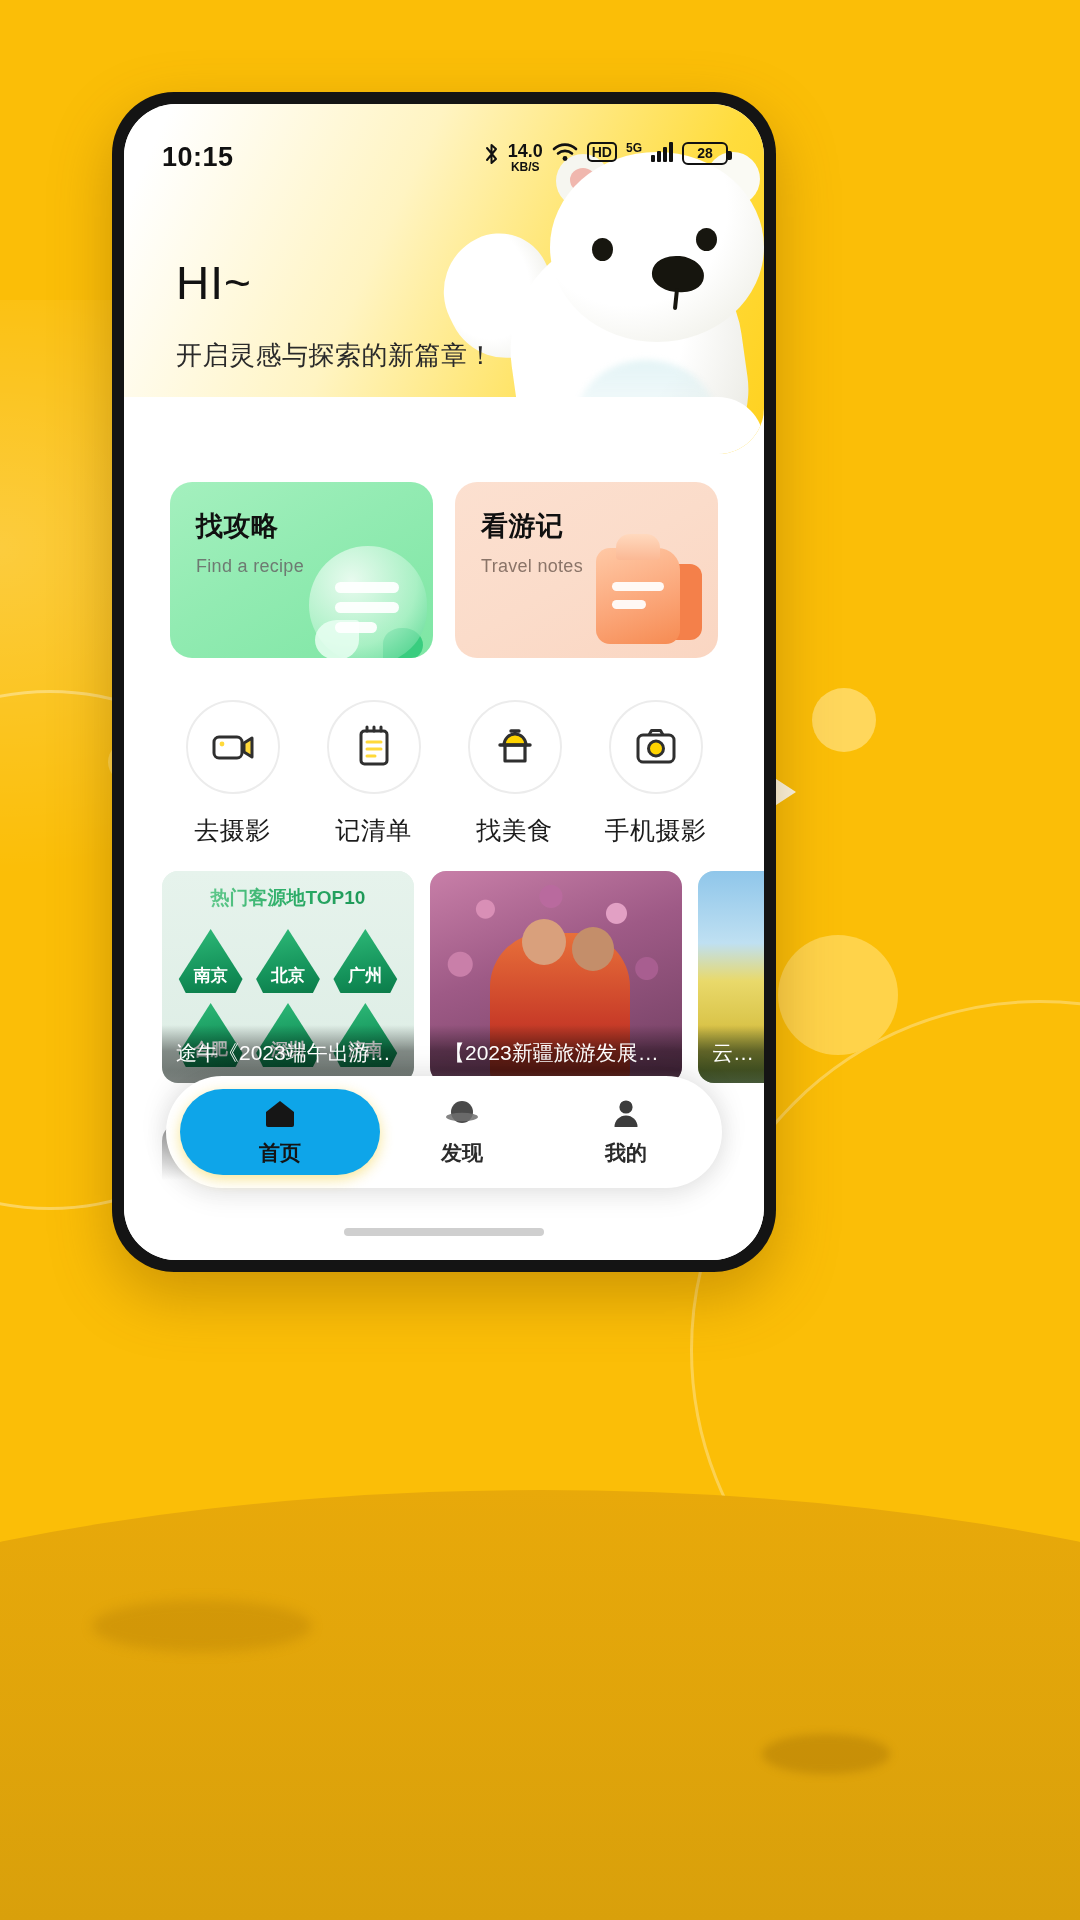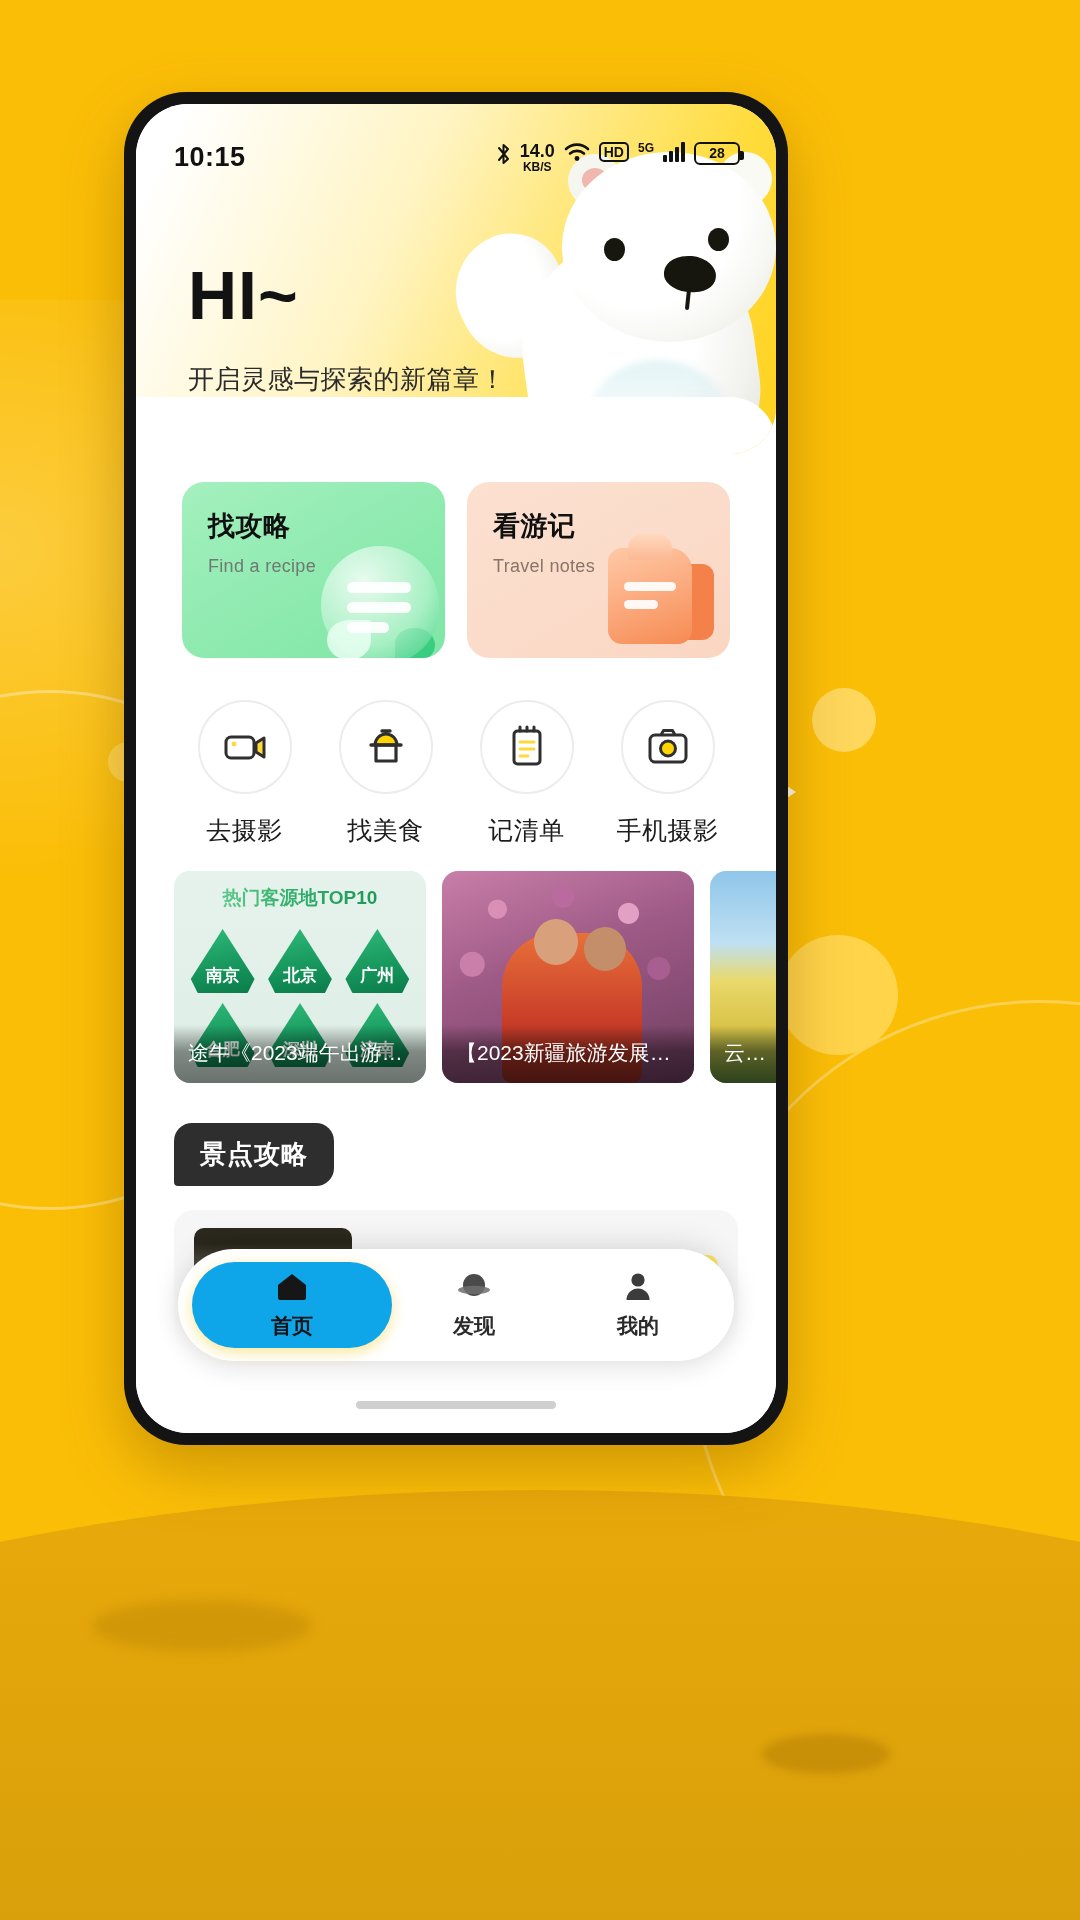--- a/index.html
+++ b/index.html
@@ -49,22 +49,22 @@
     position: absolute; left: 770px; top: 775px;
     width: 0; height: 0;
     border-top: 17px solid transparent;
     border-bottom: 17px solid transparent;
     border-left: 26px solid #FFFFFF;
     opacity: .9;
   }
 
   
   .phone {
-    position: absolute; left: 124px; top: 92px;
-    width: 664px; height: 1353px;
+    position: absolute; left: 112px; top: 92px;
+    width: 664px; height: 1180px;
     background: #141414;
     border-radius: 62px;
     box-shadow: 0 24px 60px rgba(120,78,0,.35);
     padding: 12px;
   }
   .screen {
     position: relative;
     width: 100%; height: 100%;
     background: #FFFFFF;
     border-radius: 52px;
@@ -109,21 +109,21 @@
   .content { flex: 1; overflow: hidden; position: relative; }
 
   
   .hero {
     position: relative; height: 350px;
     background: linear-gradient(115deg, #FFFFFF 6%, #FFF4C2 40%, #FFDC3C 78%, #FFD11F 100%);
     border-bottom-left-radius: 0; border-bottom-right-radius: 46px;
     overflow: hidden;
   }
   .hero-text { position: absolute; left: 52px; top: 152px; }
-  .hero-hi { font-size: 68px; font-weight: 700; color: #121212; letter-spacing: 1px; }
+  .hero-hi { font-size: 46px; font-weight: 400; color: #121212; letter-spacing: 1px; }
   .hero-sub { margin-top: 28px; font-size: 26px; font-weight: 500; color: #2A2A2A; letter-spacing: .5px; }
 
   
   .bear { position: absolute; right: -22px; top: 42px; width: 360px; height: 320px; }
   .bear-body {
     position: absolute; left: 86px; top: 88px; width: 232px; height: 252px;
     background: radial-gradient(ellipse at 32% 26%, #FFFFFF 48%, #EFEFEA 78%, #DCDCD4 100%);
     border-radius: 120px 120px 96px 96px;
     transform: rotate(-8deg);
   }
@@ -472,39 +472,39 @@
           <svg width="46" height="40" viewBox="0 0 46 40" aria-hidden="true">
             <rect x="4" y="10" width="28" height="21" rx="5" fill="none" stroke="#2F2F2F" stroke-width="3"></rect>
             <path d="M34 16 L42 11 V30 L34 25 Z" fill="#FFD93A" stroke="#2F2F2F" stroke-width="3" stroke-linejoin="round"></path>
             <circle cx="12" cy="17" r="2.4" fill="#FFD93A"></circle>
           </svg>
         </div>
         <div class="qa-label">去摄影</div>
       </div>
       <div class="qa">
         <div class="qa-circle">
+          <svg width="40" height="46" viewBox="0 0 40 46" aria-hidden="true">
+            <rect x="7" y="7" width="26" height="33" rx="3.5" fill="none" stroke="#2F2F2F" stroke-width="3"></rect>
+            <path d="M13 7 V3 M20 7 V3 M27 7 V3" stroke="#2F2F2F" stroke-width="3" stroke-linecap="round"></path>
+            <path d="M13 18 H27 M13 25 H27 M13 32 H21" stroke="#FFD93A" stroke-width="3" stroke-linecap="round"></path>
+          </svg>
+        </div>
+        <div class="qa-label">记清单</div>
+      </div>
+      <div class="qa">
+        <div class="qa-circle">
           <svg width="44" height="44" viewBox="0 0 44 44" aria-hidden="true">
             <path d="M18 6 H26" stroke="#2F2F2F" stroke-width="3.4" stroke-linecap="round"></path>
             <path d="M22 7 V12" stroke="#2F2F2F" stroke-width="3" stroke-linecap="round"></path>
             <path d="M11 20 A11 11 0 0 1 33 20 Z" fill="#FFD400" stroke="#2F2F2F" stroke-width="3" stroke-linejoin="round"></path>
             <path d="M7 20 H37" stroke="#2F2F2F" stroke-width="3.4" stroke-linecap="round"></path>
             <path d="M12 21 V36 H32 V21" fill="none" stroke="#2F2F2F" stroke-width="3.2" stroke-linejoin="round"></path>
           </svg>
         </div>
         <div class="qa-label">找美食</div>
-      </div>
-      <div class="qa">
-        <div class="qa-circle">
-          <svg width="40" height="46" viewBox="0 0 40 46" aria-hidden="true">
-            <rect x="7" y="7" width="26" height="33" rx="3.5" fill="none" stroke="#2F2F2F" stroke-width="3"></rect>
-            <path d="M13 7 V3 M20 7 V3 M27 7 V3" stroke="#2F2F2F" stroke-width="3" stroke-linecap="round"></path>
-            <path d="M13 18 H27 M13 25 H27 M13 32 H21" stroke="#FFD93A" stroke-width="3" stroke-linecap="round"></path>
-          </svg>
-        </div>
-        <div class="qa-label">记清单</div>
       </div>
       <div class="qa">
         <div class="qa-circle">
           <svg width="46" height="40" viewBox="0 0 46 40" aria-hidden="true">
             <path d="M16 8 L18.5 3.5 H27.5 L30 8" fill="none" stroke="#2F2F2F" stroke-width="3" stroke-linejoin="round"></path>
             <rect x="5" y="8" width="36" height="27" rx="5" fill="none" stroke="#2F2F2F" stroke-width="3"></rect>
             <circle cx="23" cy="21.5" r="7.5" fill="#FFD400" stroke="#2F2F2F" stroke-width="3"></circle>
           </svg>
         </div>
         <div class="qa-label">手机摄影</div>

